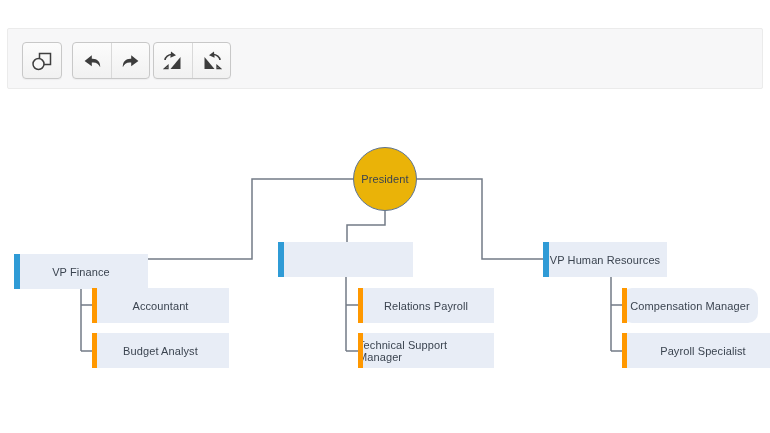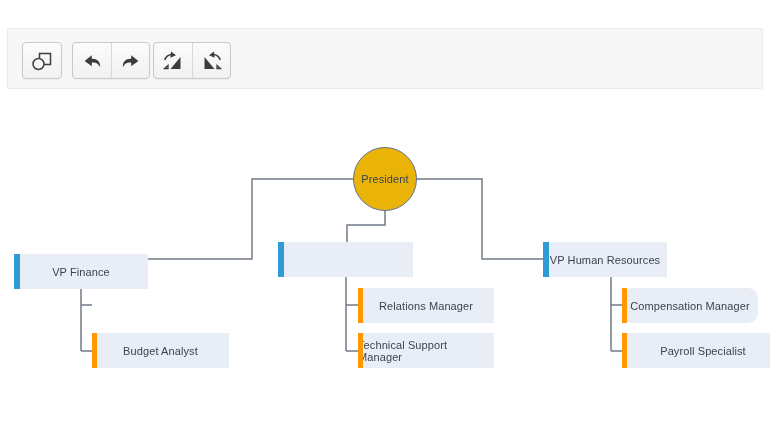--- a/index.html
+++ b/index.html
@@ -138,29 +138,33 @@
 
   <div class="node box n-vp-customer">
     <span class="bar bar-blue"></span>
   </div>
 
   <div class="node box n-vp-hr">
     <span class="bar bar-blue"></span>
     <span>VP Human Resources</span>
   </div>
 
+  <div class="node box n-accountant">
+    <span class="bar bar-orange"></span>
+    <span>Accountant</span>
+  </div>
 
   <div class="node box n-budget">
     <span class="bar bar-orange"></span>
     <span>Budget Analyst</span>
   </div>
 
   <div class="node box n-relations">
     <span class="bar bar-orange"></span>
-    <span>Relations Manager</span>
+    <span>Relations Payroll</span>
   </div>
 
   <div class="node box n-techsupport">
     <span class="bar bar-orange"></span>
     <span>Technical Support Manager</span>
   </div>
 
   <div class="node box n-compensation">
     <span class="bar bar-orange"></span>
     <span>Compensation Manager</span>

